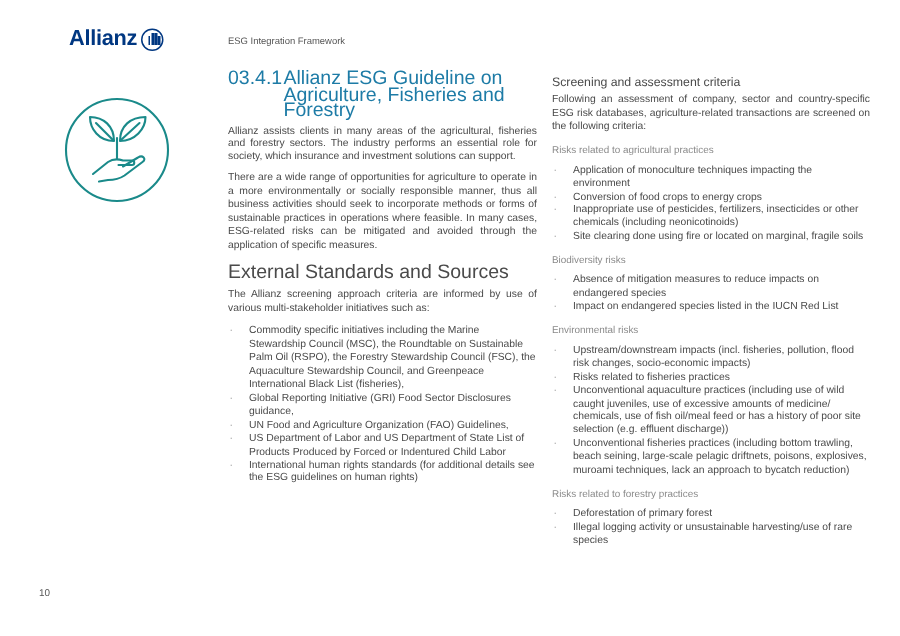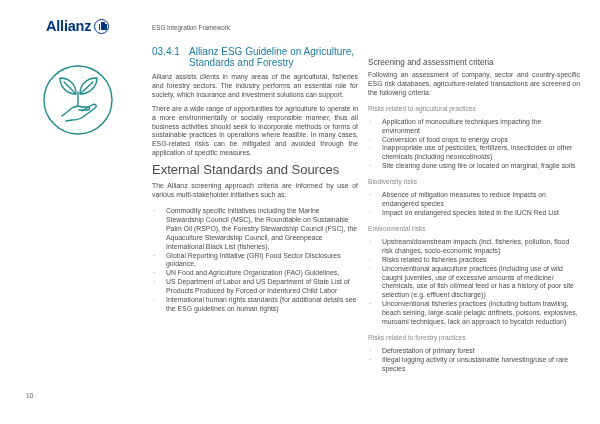--- a/index.html
+++ b/index.html
@@ -16,22 +16,22 @@
       box-sizing: border-box; position: relative;
     }
     .logo-mark i { position: absolute; background: #003781; width: 1.6px; }
     .logo-mark i.a { left: 3.2px; top: 4.5px; height: 5.5px; }
     .logo-mark i.b { left: 5.6px; top: 2.2px; height: 8px; }
     .logo-mark i.c { left: 7.8px; top: 2.2px; height: 8px; }
     .logo-mark i.d { left: 10.1px; top: 4.5px; height: 5.5px; }
     .doc-title { position: absolute; left: 152px; top: 24px; font-size: 6.3px; color: #555; }
     .icon-circle { position: absolute; left: 42px; top: 64px; width: 72px; height: 72px; }
     .col-left { position: absolute; left: 152px; top: 47px; width: 206px; }
-    .col-right { position: absolute; left: 368px; top: 58px; width: 212px; }
-    .sec-head { display: flex; color: #1d7ba6; font-size: 10px; line-height: 10.5px; }
+    .col-right { position: absolute; left: 368px; top: 50px; width: 212px; }
+    .sec-head { display: flex; color: #1d7ba6; font-size: 13px; line-height: 10.5px; }
     .sec-num { width: 37px; flex: none; }
     p { margin: 0; font-size: 6.9px; line-height: 8.9px; text-align: justify; color: #4a4a4a; }
     .gap { height: 5px; }
     .h2 { font-size: 13px; color: #4a4a4a; margin: 4px 0 5px; }
     .h2r { font-size: 8.2px; color: #4a4a4a; margin: 0 0 4px; }
     .sub { font-size: 6.6px; color: #8a8a8a; margin: 7px 0 6px; }
     ul { list-style: none; margin: 0; padding: 0; }
     li { position: relative; padding-left: 14px; font-size: 6.9px; line-height: 8.9px; color: #4a4a4a; }
     li::before { content: "·"; position: absolute; left: 1px; top: 0; color: #8a8a8a; }
     .page-num { position: absolute; left: 26px; top: 392px; font-size: 6.6px; color: #555; }
@@ -57,21 +57,21 @@
   <path d="M22 18 L33 29"></path>
   <path d="M38 30 C38 20 45 14 55 14 C55 22 48 30 38 30 Z"></path>
   <path d="M51 18 L39 29"></path>
   <path d="M20 52 L30 44 C33 42 37 42 40 43 L46 43 C48 43 48 46 46 46 L37 46"></path>
   <path d="M40 47 L50 41 C53 39 56 42 53 44 L41 53 C38 55 34 56 30 56 L24 57"></path>
 </svg>
 
 <div class="col-left">
   <div class="sec-head">
     <span class="sec-num">03.4.1</span>
-    <span>Allianz ESG Guideline on Agriculture, Standards and Forestry</span>
+    <span>Allianz ESG Guideline on Agriculture, Fisheries and Forestry</span>
   </div>
   <div class="gap"></div>
   <p>Allianz assists clients in many areas of the agricultural, fisheries and forestry sectors. The industry performs an essential role for society, which insurance and investment solutions can support.</p>
   <div class="gap"></div>
   <p>There are a wide range of opportunities for agriculture to operate in a more environmentally or socially responsible manner, thus all business activities should seek to incorporate methods or forms of sustainable practices in operations where feasible. In many cases, ESG-related risks can be mitigated and avoided through the application of specific measures.</p>
   <div class="h2">External Standards and Sources</div>
   <p>The Allianz screening approach criteria are informed by use of various multi-stakeholder initiatives such as:</p>
   <div class="gap" style="height:7px"></div>
   <ul>
     <li>Commodity specific initiatives including the Marine Stewardship Council (MSC), the Roundtable on Sustainable Palm Oil (RSPO), the Forestry Stewardship Council (FSC), the Aquaculture Stewardship Council, and Greenpeace International Black List (fisheries),</li>

